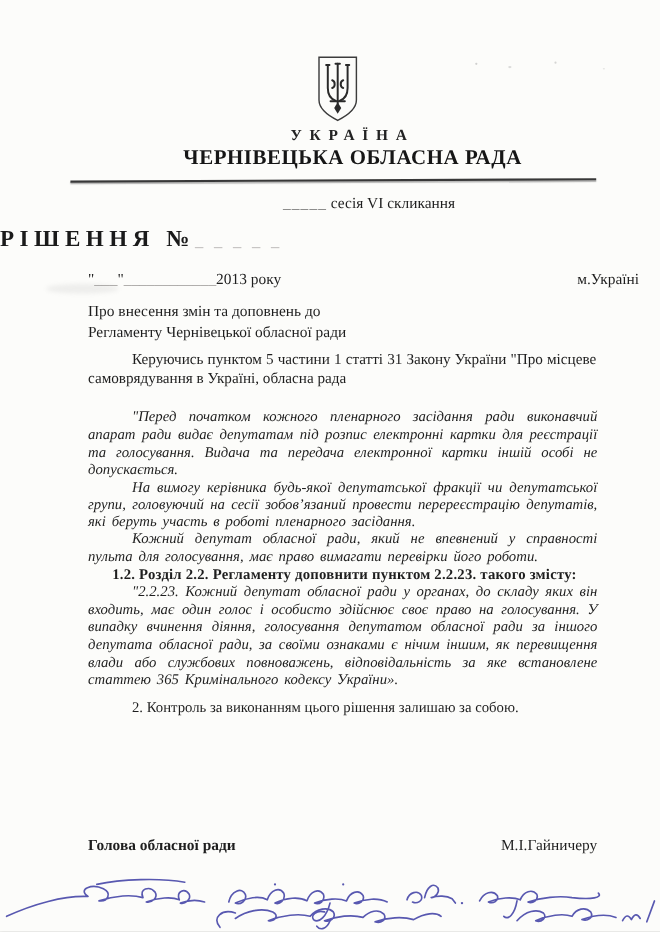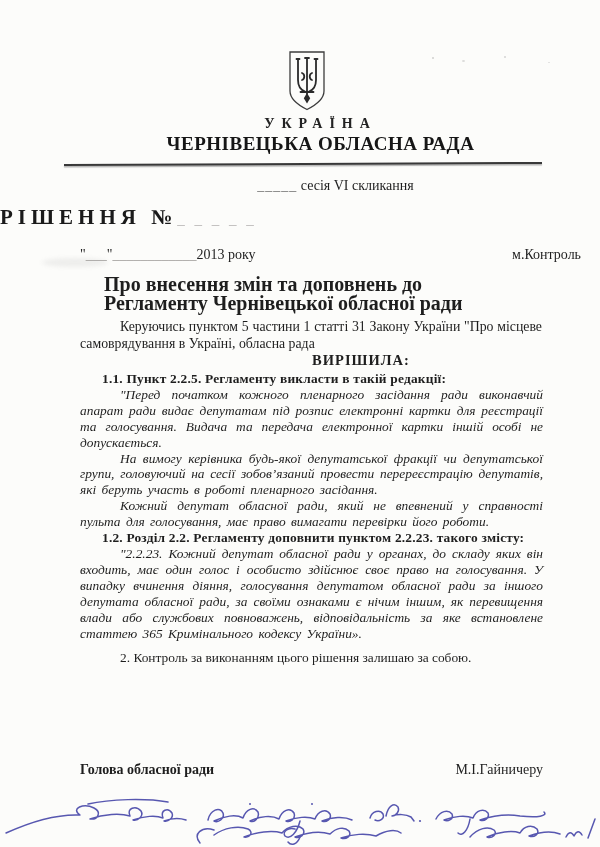--- a/index.html
+++ b/index.html
@@ -23,21 +23,21 @@
   .session{position:absolute;top:178px;left:30px;right:0;text-align:center;font-size:14px;}
   .blank{color:#6d6d6d;letter-spacing:1px;}
   .decision{position:absolute;top:205px;left:0;right:0;text-align:left;
     font-size:21px;font-weight:bold;letter-spacing:5px;color:#1a1a1a;}
   .decision .dashes{font-weight:normal;font-size:15px;color:#b3b1b0;letter-spacing:3px;}
   
   .date-row{position:absolute;top:247px;left:80px;right:60px;display:flex;
     justify-content:space-between;font-size:14px;}
   .faint{color:#9c9a98;margin-top:28px;}
   
-  .subject{position:absolute;top:275px;left:80px;font-size:20px;font-weight:bold;line-height:18.5px;margin-left:24px;}
+  .subject{position:absolute;top:275px;left:80px;font-size:14px;font-weight:normal;line-height:18.5px;}
   
   .preamble{position:absolute;top:318px;left:80px;width:462px;margin:0;
     font-size:13.8px;line-height:17.3px;text-align:justify;text-indent:40px;}
   .resolved{position:absolute;top:352px;left:130px;width:462px;text-align:center;
     font-weight:bold;font-size:14.5px;letter-spacing:1px;}
   
   .body{position:absolute;top:371px;left:80px;width:463px;
     font-size:13.4px;line-height:15.9px;}
   .para{margin:0;text-indent:40px;text-align:justify;}
   .p-bold{font-weight:bold;text-align:left;text-indent:22px;letter-spacing:.2px;}
@@ -87,35 +87,33 @@
   </svg>
 
   <div class="country">УКРАЇНА</div>
   <div class="council">ЧЕРНІВЕЦЬКА ОБЛАСНА РАДА</div>
   <div class="rule"></div>
   <div class="session"><span class="blank">_____</span><span> сесія VI скликання</span></div>
   <div class="decision"><span>РІШЕННЯ №</span><span class="dashes">_ _ _ _ _</span></div>
 
   <div class="date-row">
     <div><span>"</span><span class="faint">___</span><span>"</span><span class="faint">____________</span><span>2013 року</span></div>
-    <div>м.Контроль</div>
+    <div>м.Україні</div>
   </div>
 
   <div class="subject">
 
   <div class="subject-line">Про внесення змін та доповнень до</div>
       <div class="subject-line">Регламенту Чернівецької обласної ради</div>
     </div>
 
   <p class="preamble">Керуючись пунктом 5 частини 1 статті 31 Закону України "Про місцеве самоврядування в Україні, обласна рада</p>
-  <div class="resolved">ВИРІШИЛА:</div>
 
   <div class="body">
 
-      <p class="para p-bold">1.1. Пункт 2.2.5. Регламенту викласти в такій редакції:</p>
       <p class="para p-quote">"Перед початком кожного пленарного засідання ради виконавчий апарат ради видає депутатам під розпис електронні картки для реєстрації та голосування. Видача та передача електронної картки іншій особі не допускається.</p>
       <p class="para p-quote">На вимогу керівника будь-якої депутатської фракції чи депутатської групи, головуючий на сесії зобов’язаний провести перереєстрацію депутатів, які беруть участь в роботі пленарного засідання.</p>
       <p class="para p-quote">Кожний депутат обласної ради, який не впевнений у справності пульта для голосування, має право вимагати перевірки його роботи.</p>
       <p class="para p-bold">1.2. Розділ 2.2. Регламенту доповнити пунктом 2.2.23. такого змісту:</p>
       <p class="para p-quote">"2.2.23. Кожний депутат обласної ради у органах, до складу яких він входить, має один голос і особисто здійснює своє право на голосування. У випадку вчинення діяння, голосування депутатом обласної ради за іншого депутата обласної ради, за своїми ознаками є нічим іншим, як перевищення влади або службових повноважень, відповідальність за яке встановлене статтею 365 Кримінального кодексу України».</p>
       <p class="para p-plain p-gap">2. Контроль за виконанням цього рішення залишаю за собою.</p>
     </div>
 
   <div class="sig-row">
     <div class="sig-title">Голова обласної ради</div>

